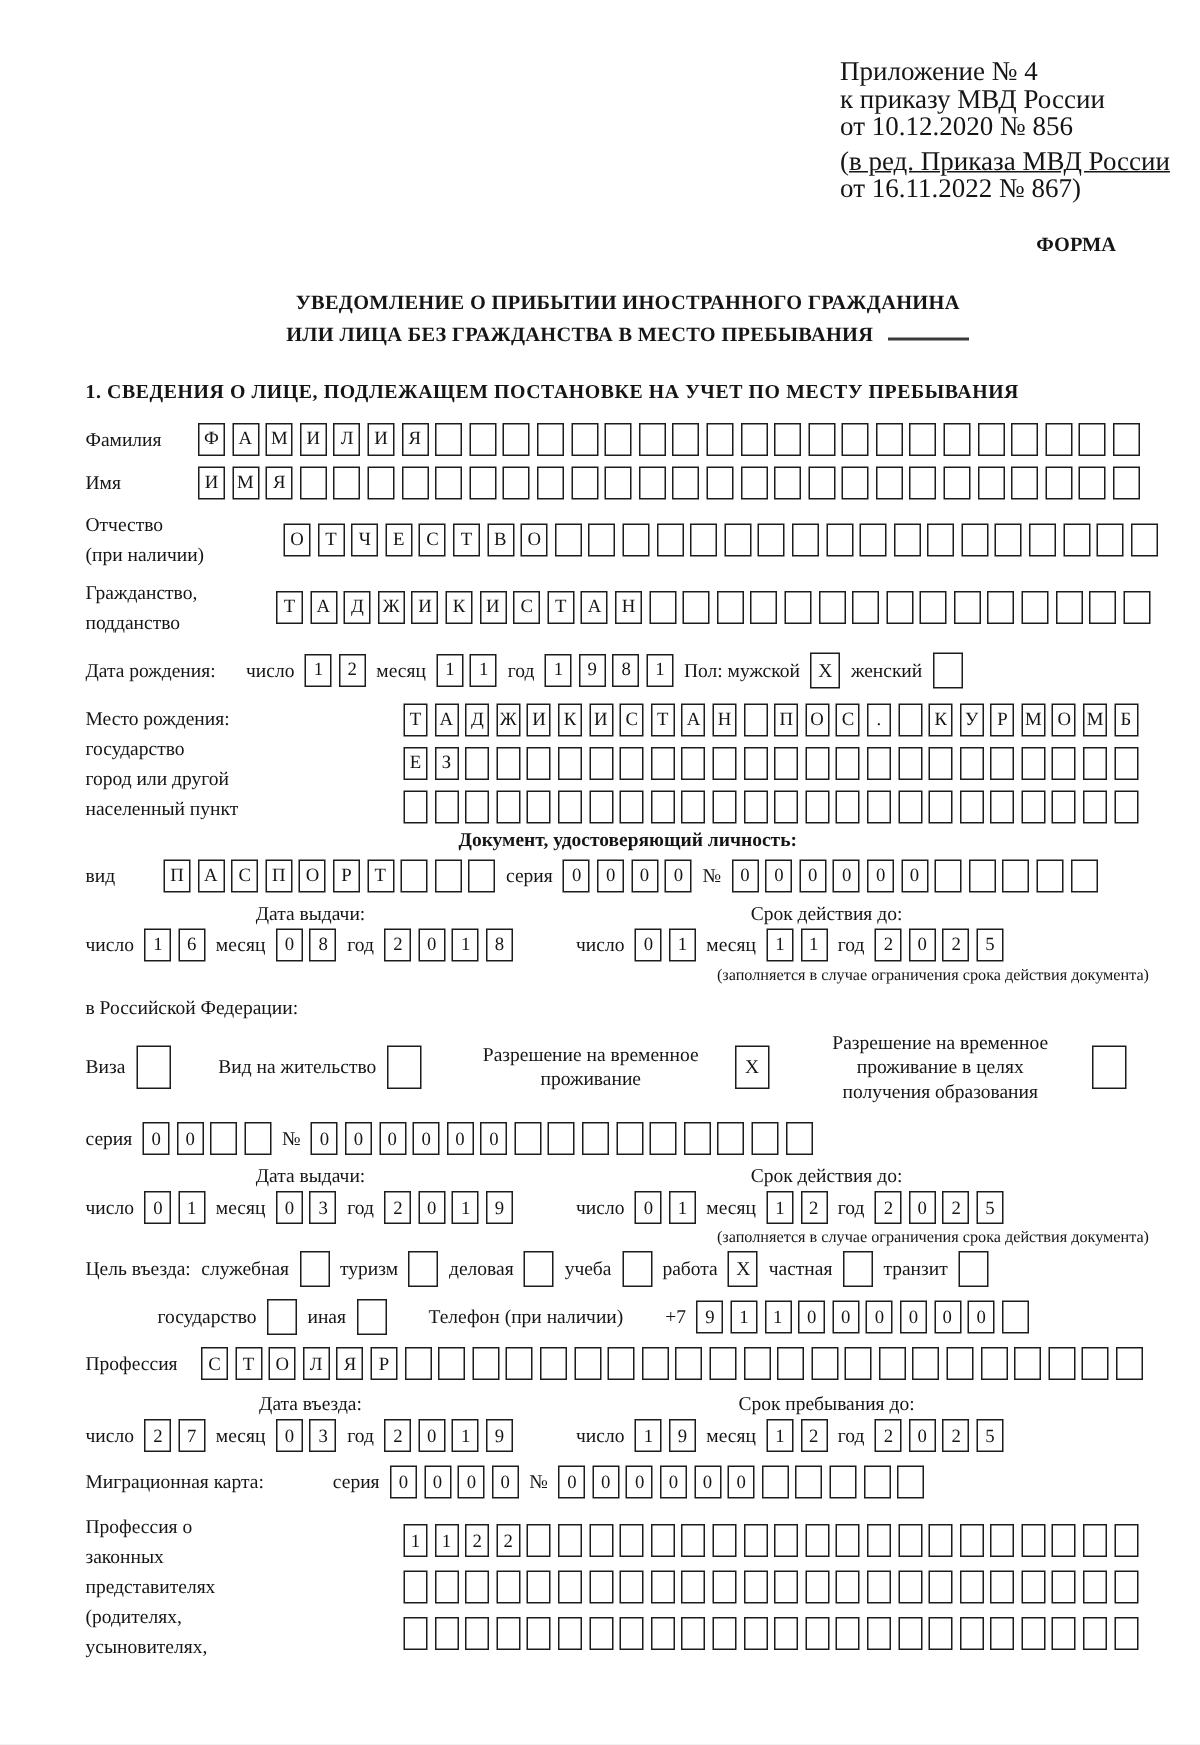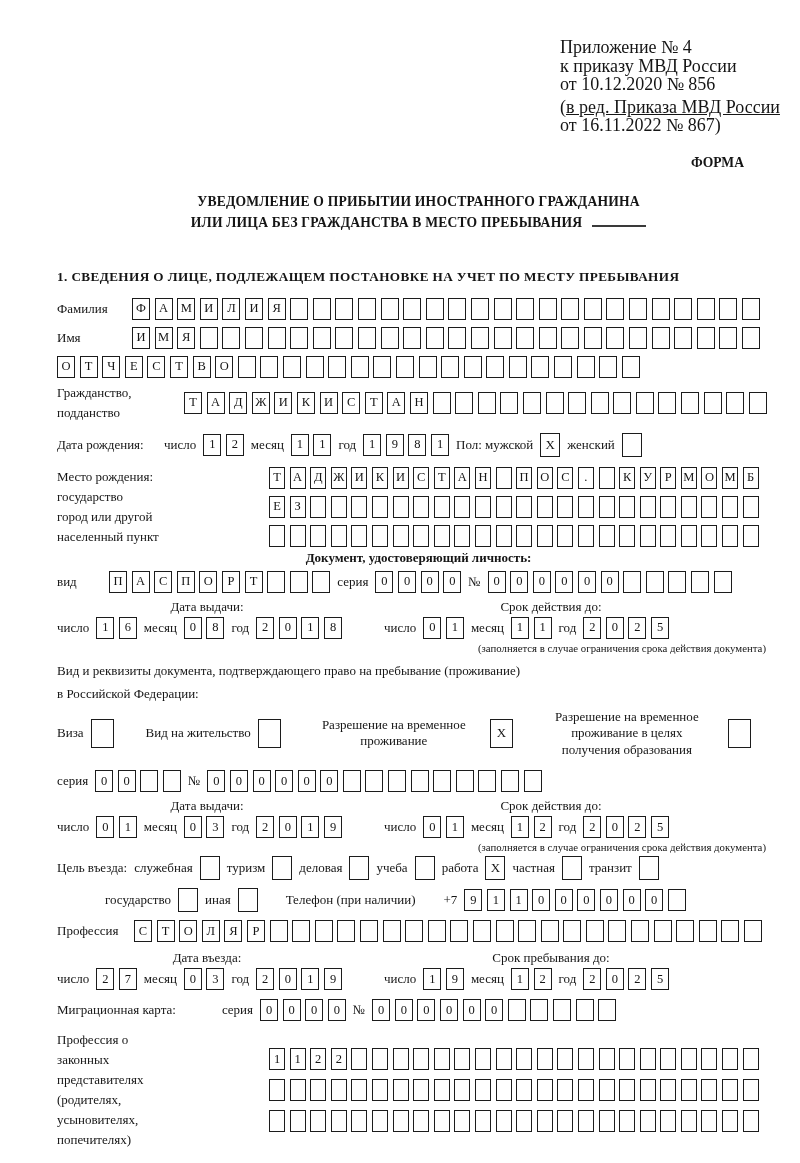--- a/index.html
+++ b/index.html
@@ -13,21 +13,21 @@
     font-size:13px;
     box-sizing:border-box;
     padding:38px 20px 20px 57px;
     overflow:hidden;
   }
   .annex{margin-left:503px;font-size:18px;line-height:18.5px;}
   .annex .a4{margin-top:4px;text-decoration:underline;}
   .forma{margin-top:20px;text-align:right;padding-right:36px;font-weight:bold;font-size:13.6px;}
   .title{margin-top:20px;text-align:center;font-weight:bold;font-size:13.6px;line-height:21px;letter-spacing:.2px;}
   .blank{display:inline-block;width:54px;border-bottom:2px solid #3a3a3a;height:2px;margin-left:10px;}
-  .section-heading{margin-top:36px;font-weight:bold;font-size:13.2px;letter-spacing:.4px;}
+  .section-heading{margin-top:20px;font-weight:bold;font-size:13.2px;letter-spacing:.4px;}
   #form-body{margin-top:13px;}
   .line{display:flex;align-items:center;column-gap:7px;margin-top:7px;min-height:14px;}
   .line.top{align-items:center;}
   .lbl,.txt{white-space:nowrap;flex:none;}
   .txt.ml{white-space:pre-line;line-height:16.5px;}
   .txt.center{text-align:center;}
   .txt.sm{font-size:10.8px;}
   .txt.bold{font-weight:bold;}
   .cells{display:flex;gap:4.6px;flex:none;}
   .cell{
@@ -127,20 +127,24 @@
           <div class="cell"></div>
           <div class="cell"></div>
           <div class="cell"></div>
           <div class="cell"></div>
           <div class="cell"></div>
           <div class="cell"></div>
           <div class="cell"></div>
         </div>
       </div>
       <div class="line">
+        <div class="lblcol" style="width: 125px;">
+          <div>Отчество</div>
+          <div>(при наличии)</div>
+        </div>
         <div class="rowscol" style="row-gap: 6px;">
           <div class="cells">
             <div class="cell">О</div>
             <div class="cell">Т</div>
             <div class="cell">Ч</div>
             <div class="cell">Е</div>
             <div class="cell">С</div>
             <div class="cell">Т</div>
             <div class="cell">В</div>
             <div class="cell">О</div>
@@ -389,23 +393,20 @@
         <span class="txt">год</span>
         <div class="cells">
           <div class="cell">2</div>
           <div class="cell">0</div>
           <div class="cell">2</div>
           <div class="cell">5</div>
         </div>
       </div>
       <div class="line" style="margin-top: 2px; justify-content: flex-end; margin-right: 14px;">
         <span class="txt sm">(заполняется в случае ограничения срока действия документа)</span>
-      </div>
-      <div class="line" style="margin-top: 8px;">
-        <span class="txt">Вид и реквизиты документа, подтверждающего право на пребывание (проживание)</span>
       </div>
       <div class="line" style="margin-top: 7px;">
         <span class="txt">в Российской Федерации:</span>
       </div>
       <div class="line top" style="margin-top: 7px;">
         <span class="txt">Виза</span>
         <div class="chk big"></div>
         <span class="gap" style="width: 18px;"></span>
         <span class="txt">Вид на жительство</span>
         <div class="chk big"></div>
@@ -630,21 +631,20 @@
           <div class="cell"></div>
         </div>
       </div>
       <div class="line" style="margin-top: 9px;">
         <div class="lblcol" style="width: 205px;">
           <div>Профессия о</div>
           <div>законных</div>
           <div>представителях</div>
           <div>(родителях,</div>
           <div>усыновителях,</div>
-          <div>попечителях)</div>
         </div>
         <div class="rowscol" style="row-gap: 9px;">
           <div class="cells">
             <div class="cell w14">1</div>
             <div class="cell w14">1</div>
             <div class="cell w14">2</div>
             <div class="cell w14">2</div>
             <div class="cell w14"></div>
             <div class="cell w14"></div>
             <div class="cell w14"></div>

